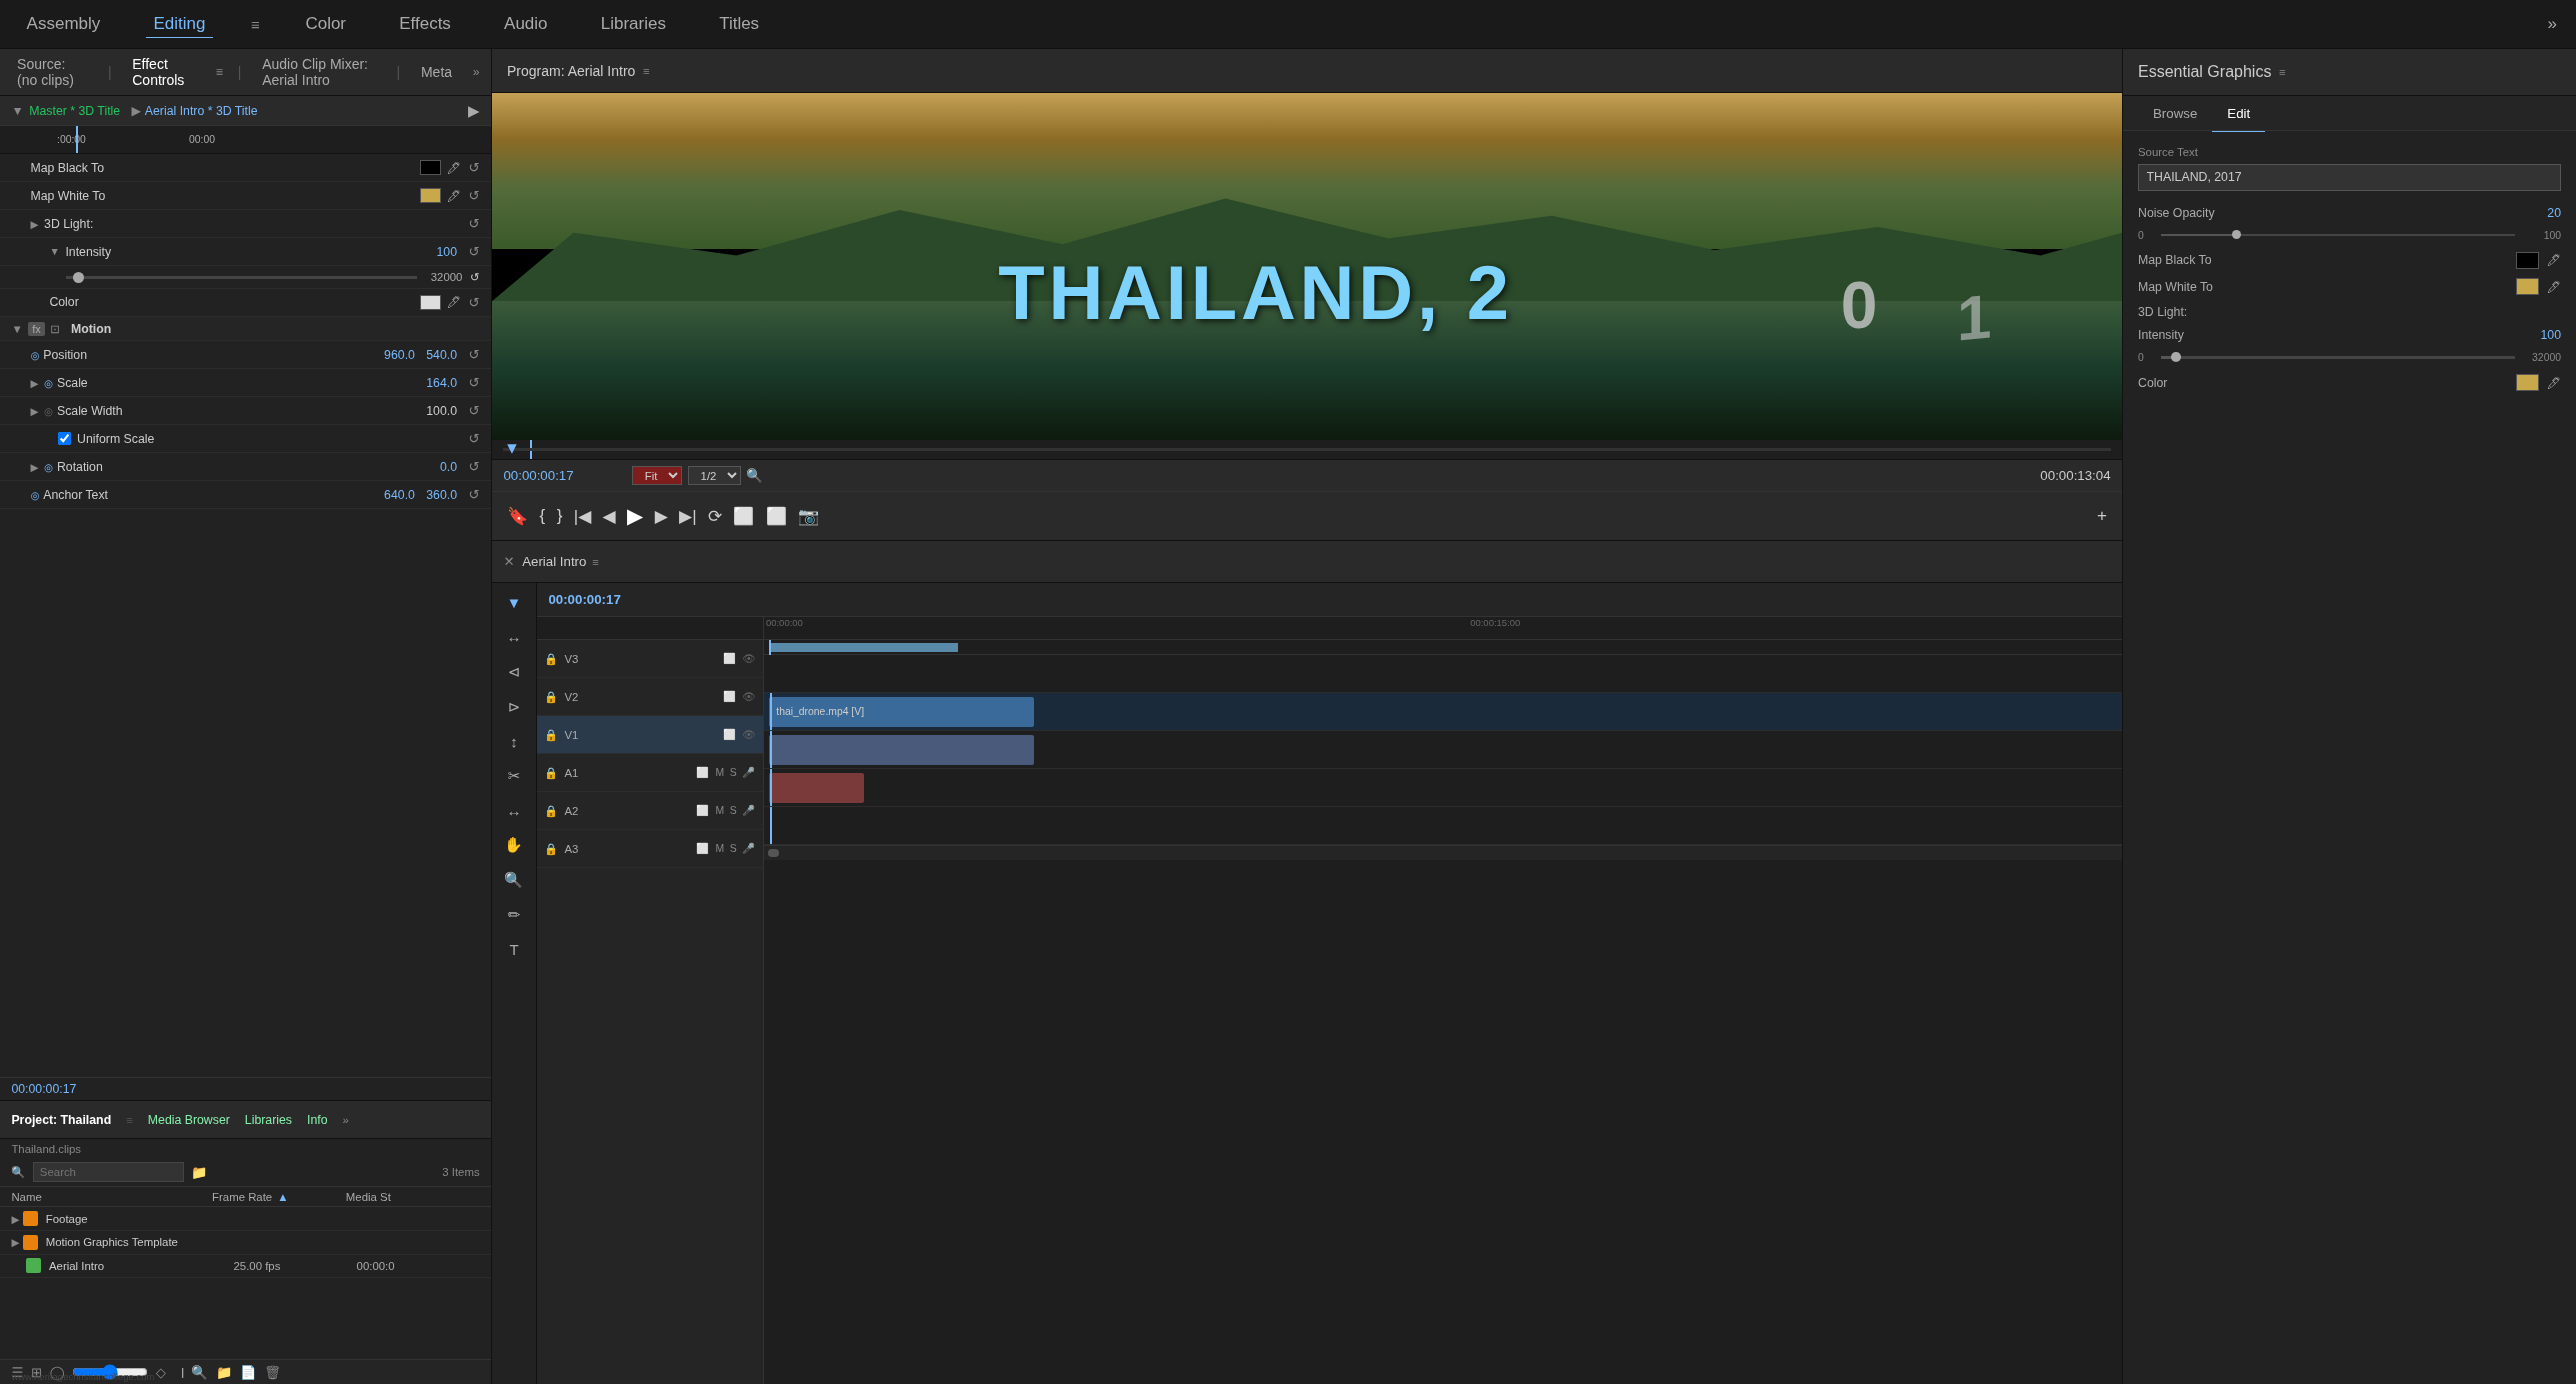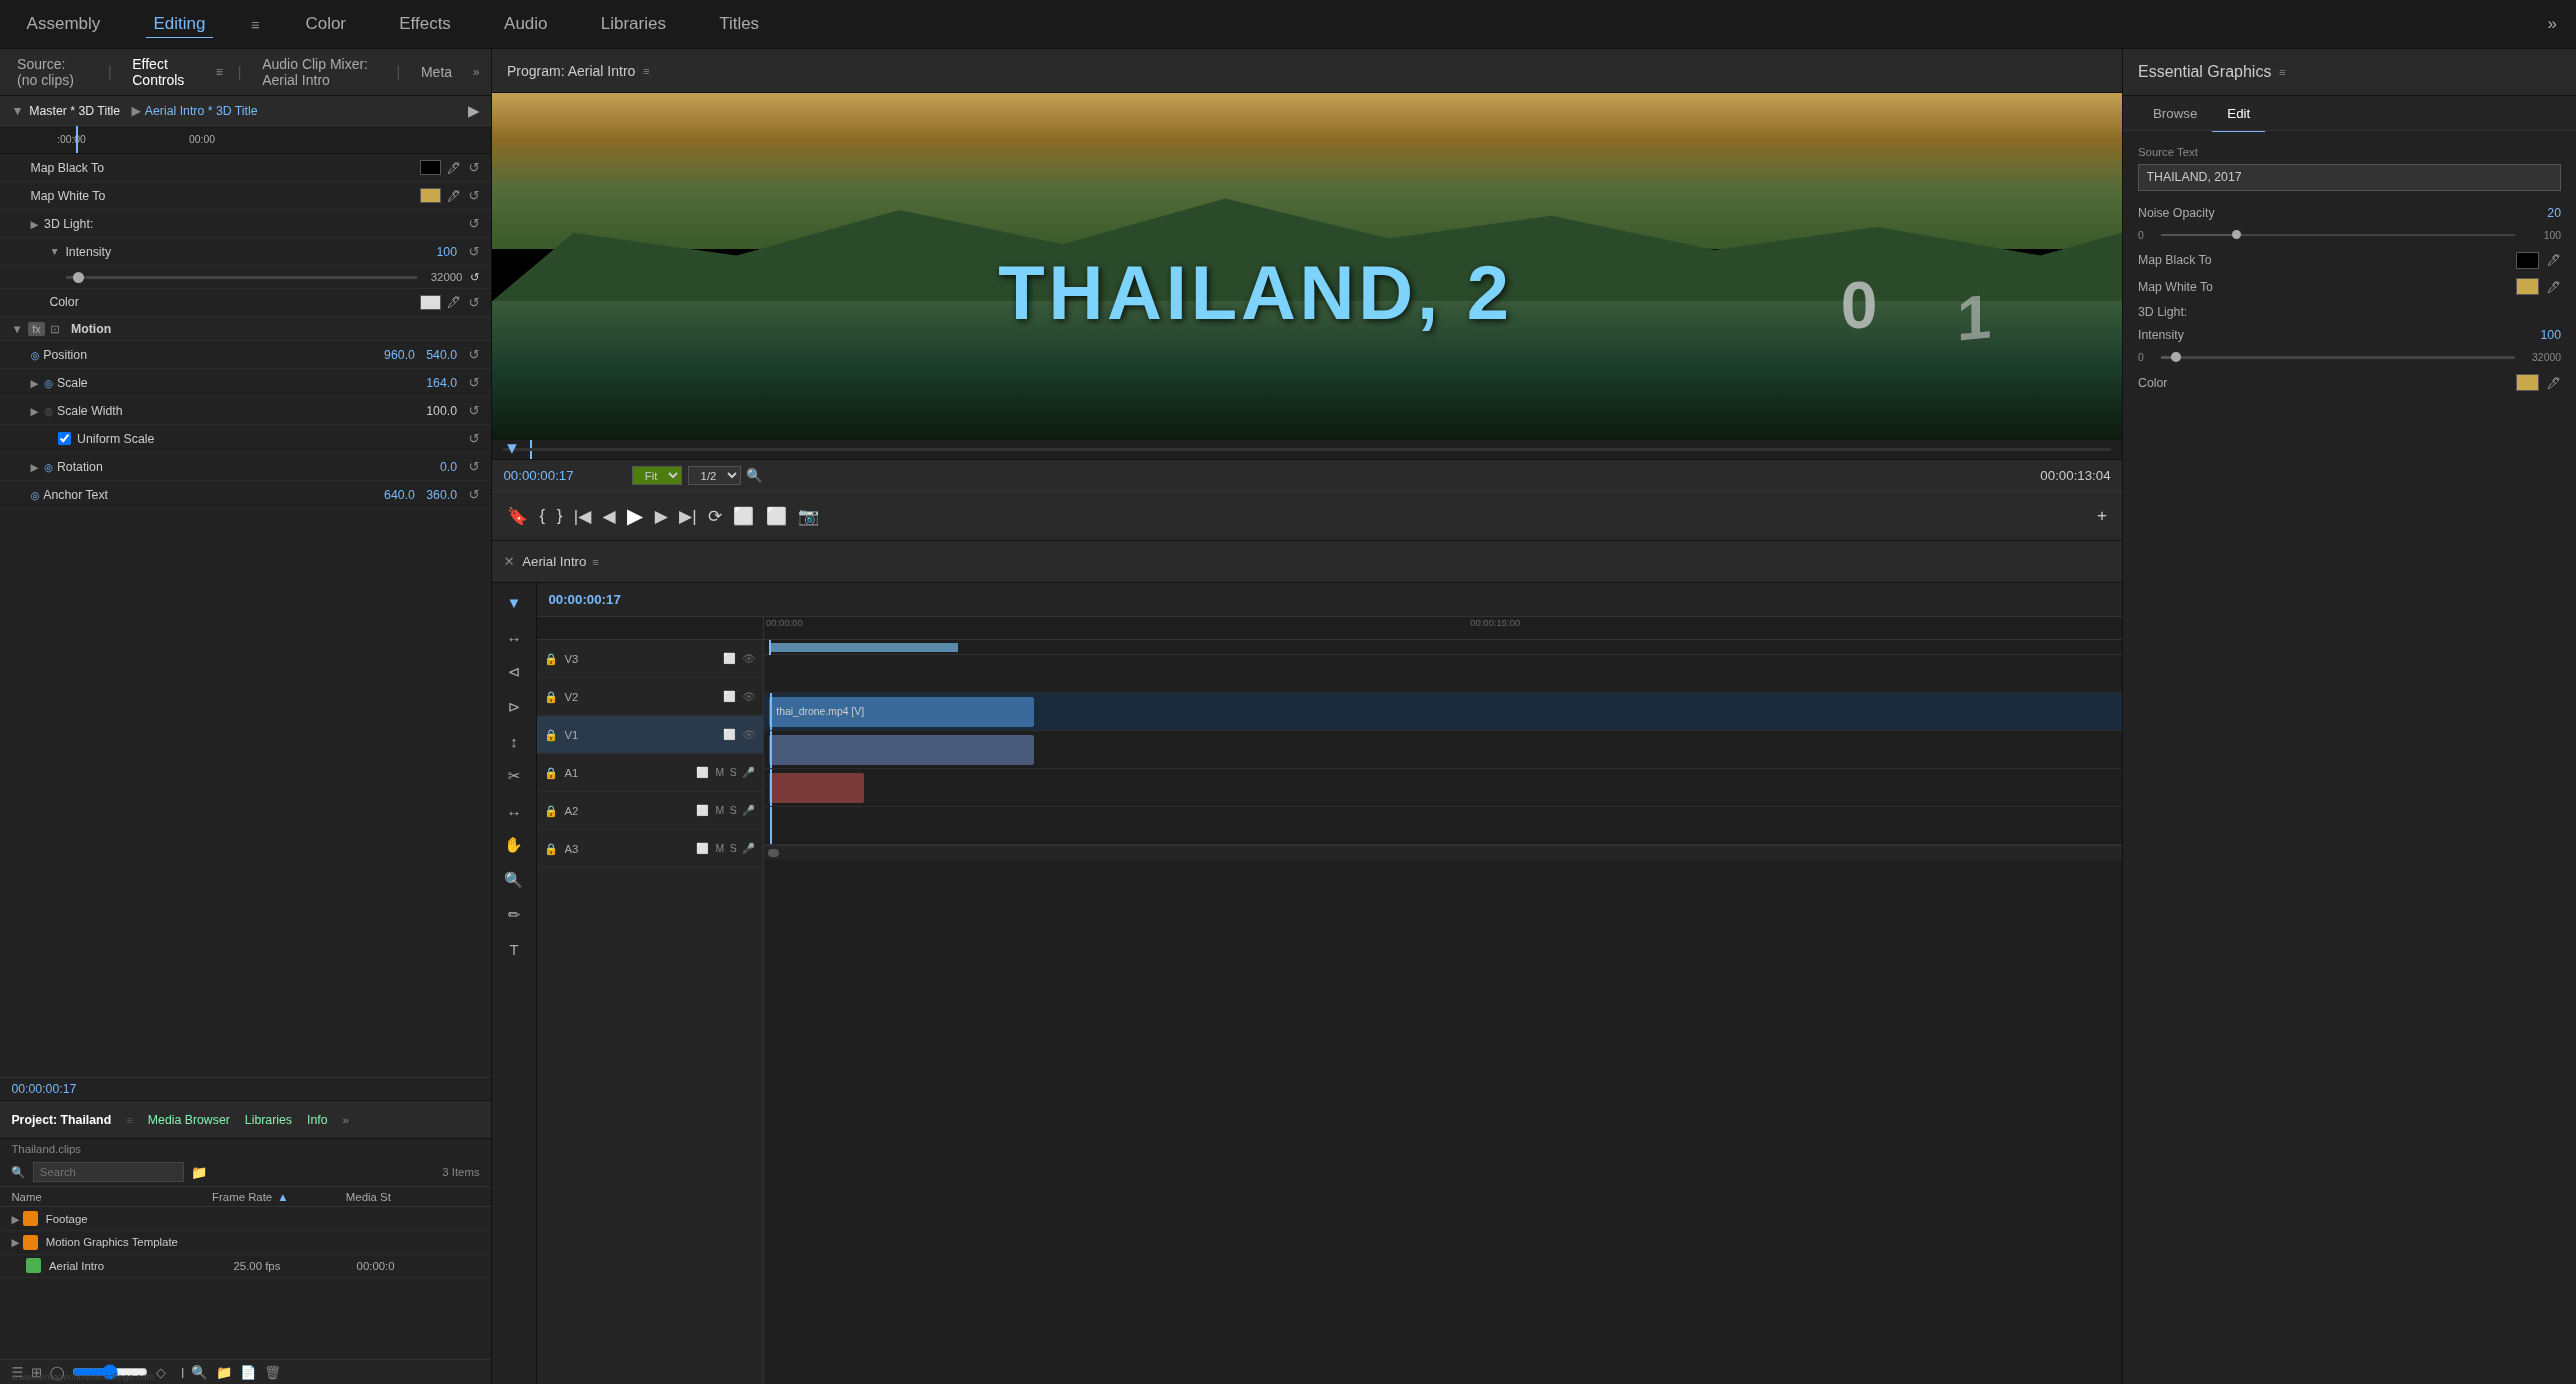--- a/index.html
+++ b/index.html
@@ -87,21 +87,21 @@
 
     .ec-master-row {
       display: flex;
       align-items: center;
       padding: 5.7px 11.4px;
       background: #2a2a2a;
       border-bottom: 0.9px solid #333;
       font-size: 12.3px;
     }
     .ec-master-row .arrow { color: #888; margin-right: 5.7px; }
-    .ec-master-row .master-label { color: #e5e5e5; margin-right: 7.6px; }
+    .ec-master-row .master-label { color: #22c55e; margin-right: 7.6px; }
     .ec-master-row .clip-label { color: #78b9fb; font-size: 12.3px; }
     .ec-timeline-btn { margin-left: auto; color: #aaa; font-size: 15px; }
 
     .ec-timeline-bar {
       height: 28px;
       background: #1e1e1e;
       position: relative;
       border-bottom: 0.9px solid #111;
       display: flex;
       align-items: center;
@@ -336,21 +336,21 @@
       height: 32px;
       background: #2a2a2a;
       display: flex;
       align-items: center;
       padding: 0 11.4px;
       gap: 5.7px;
       border-top: 0.9px solid #111;
     }
     .time-current { color: #78b9fb; font-size: 13.3px; min-width: 123px; }
     .fit-dropdown {
-      background: #4d7c0f;
+      background: #7f1d1d;
       border: 0.9px solid #555;
       color: #ccc;
       font-size: 11.4px;
       padding: 1.9px 7.6px;
       cursor: pointer;
     }
     .quality-dropdown {
       background: #333;
       border: 0.9px solid #555;
       color: #ccc;

